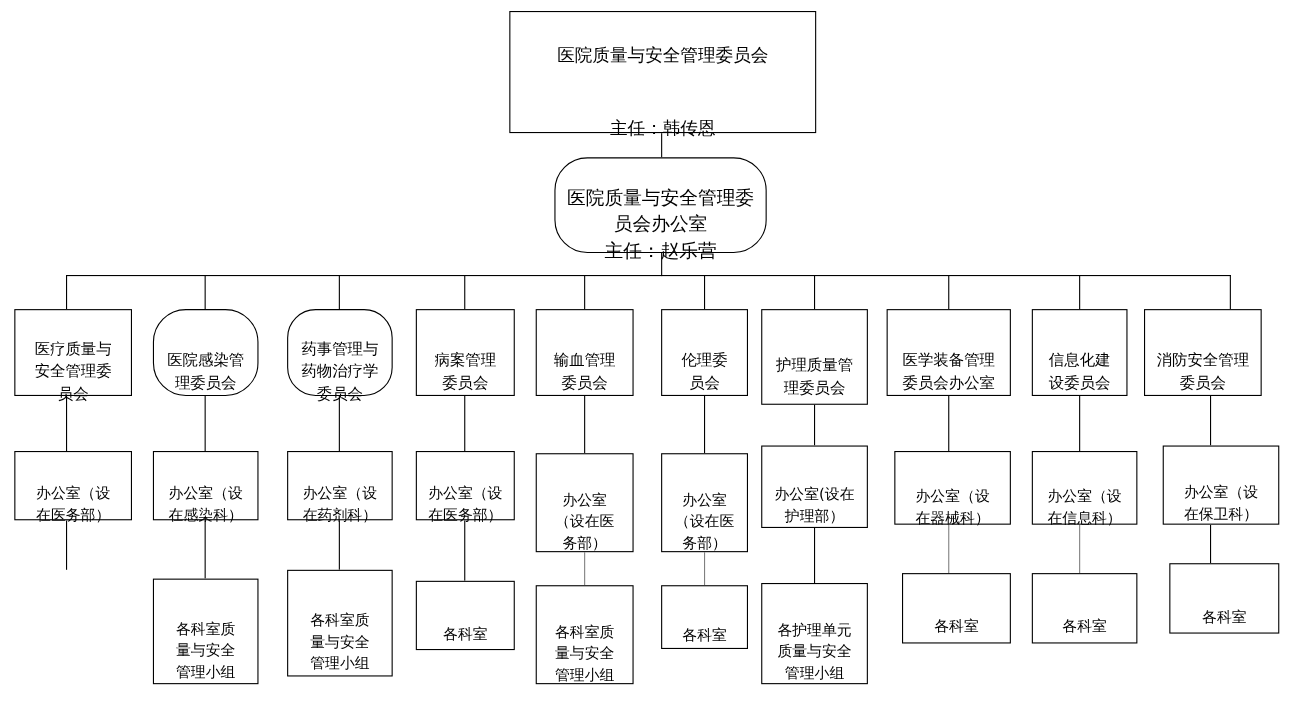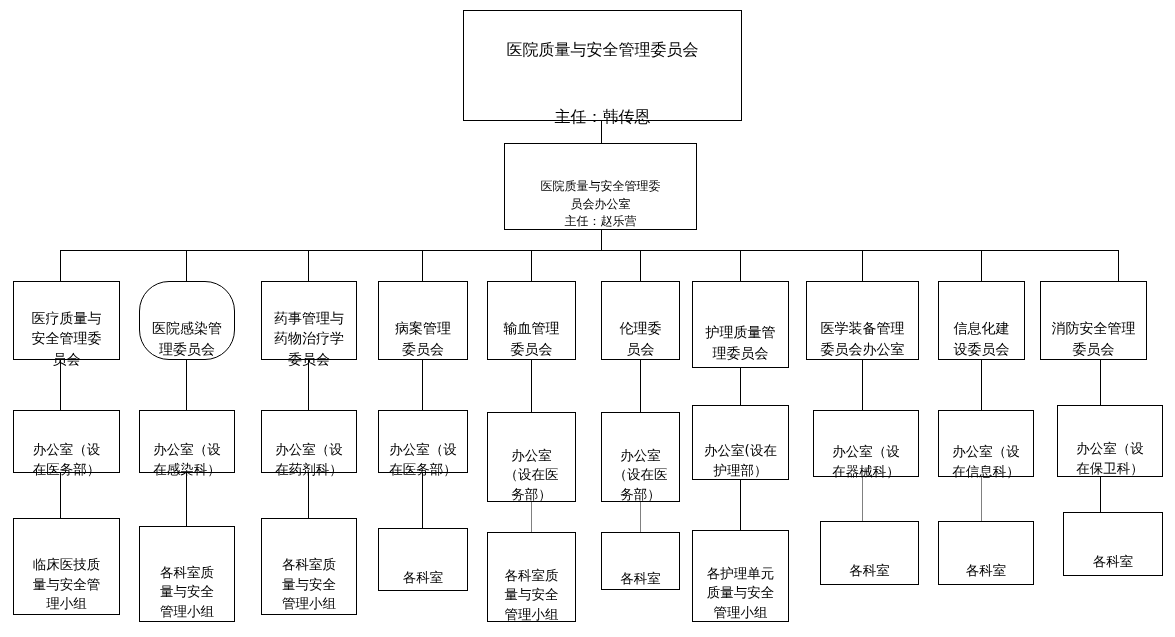--- a/index.html
+++ b/index.html
@@ -30,21 +30,21 @@
     padding: 2px 3px;
   }
   .node .label {
     display: block;
     width: 100%;
     white-space: pre-line;
     margin-top: 36px;
   }
   .n-root { font-size: 16px; }
   .n-root .label { line-height: 2.1; }
-  .n-office-top { font-size: 12px; }
+  .n-office-top { font-size: 17px; border-radius: 30px; }
   .n-l3 { font-size: 14px; }
   .n-l4 { font-size: 13.5px; }
   .n-l5 { font-size: 13.5px; }
   .conn {
     position: absolute;
     background: #000000;
     z-index: 1;
   }
   .conn.v { width: 1px; }
   .conn.h { height: 1px; }
@@ -78,45 +78,40 @@
     <span class="label">医疗质量与
 安全管理委
 员会</span>
   </div>
   <div class="conn v" style="left:60px; top:360px; height:50px;"></div>
   <div class="node n-l4" style="left:13px; top:410px; width:107px; height:63px;">
     <span class="label">办公室（设
 在医务部）</span>
   </div>
   <div class="conn v" style="left:60px; top:473px; height:45px;"></div>
-  <div class="node n-l5" style="left:13px; top:518px; width:107px; height:97px;">
-    <span class="label">临床医技质
-量与安全管
-理小组</span>
-  </div>
 
   <div class="conn v" style="left:186px; top:250px; height:31px;"></div>
   <div class="node n-l3" style="left:139px; top:281px; width:96px; height:79px;border-radius:30px;">
     <span class="label">医院感染管
 理委员会</span>
   </div>
   <div class="conn v" style="left:186px; top:360px; height:50px;"></div>
   <div class="node n-l4" style="left:139px; top:410px; width:96px; height:63px;">
     <span class="label">办公室（设
 在感染科）</span>
   </div>
   <div class="conn v" style="left:186px; top:473px; height:53px;"></div>
   <div class="node n-l5" style="left:139px; top:526px; width:96px; height:96px;">
     <span class="label">各科室质
 量与安全
 管理小组</span>
   </div>
 
   <div class="conn v" style="left:308px; top:250px; height:31px;"></div>
-  <div class="node n-l3" style="left:261px; top:281px; width:96px; height:79px;">
+  <div class="node n-l3" style="left:261px; top:281px; width:96px; height:79px;border-radius:26px;">
     <span class="label">药事管理与
 药物治疗学
 委员会</span>
   </div>
   <div class="conn v" style="left:308px; top:360px; height:50px;"></div>
   <div class="node n-l4" style="left:261px; top:410px; width:96px; height:63px;">
     <span class="label">办公室（设
 在药剂科）</span>
   </div>
   <div class="conn v" style="left:308px; top:473px; height:45px;"></div>

